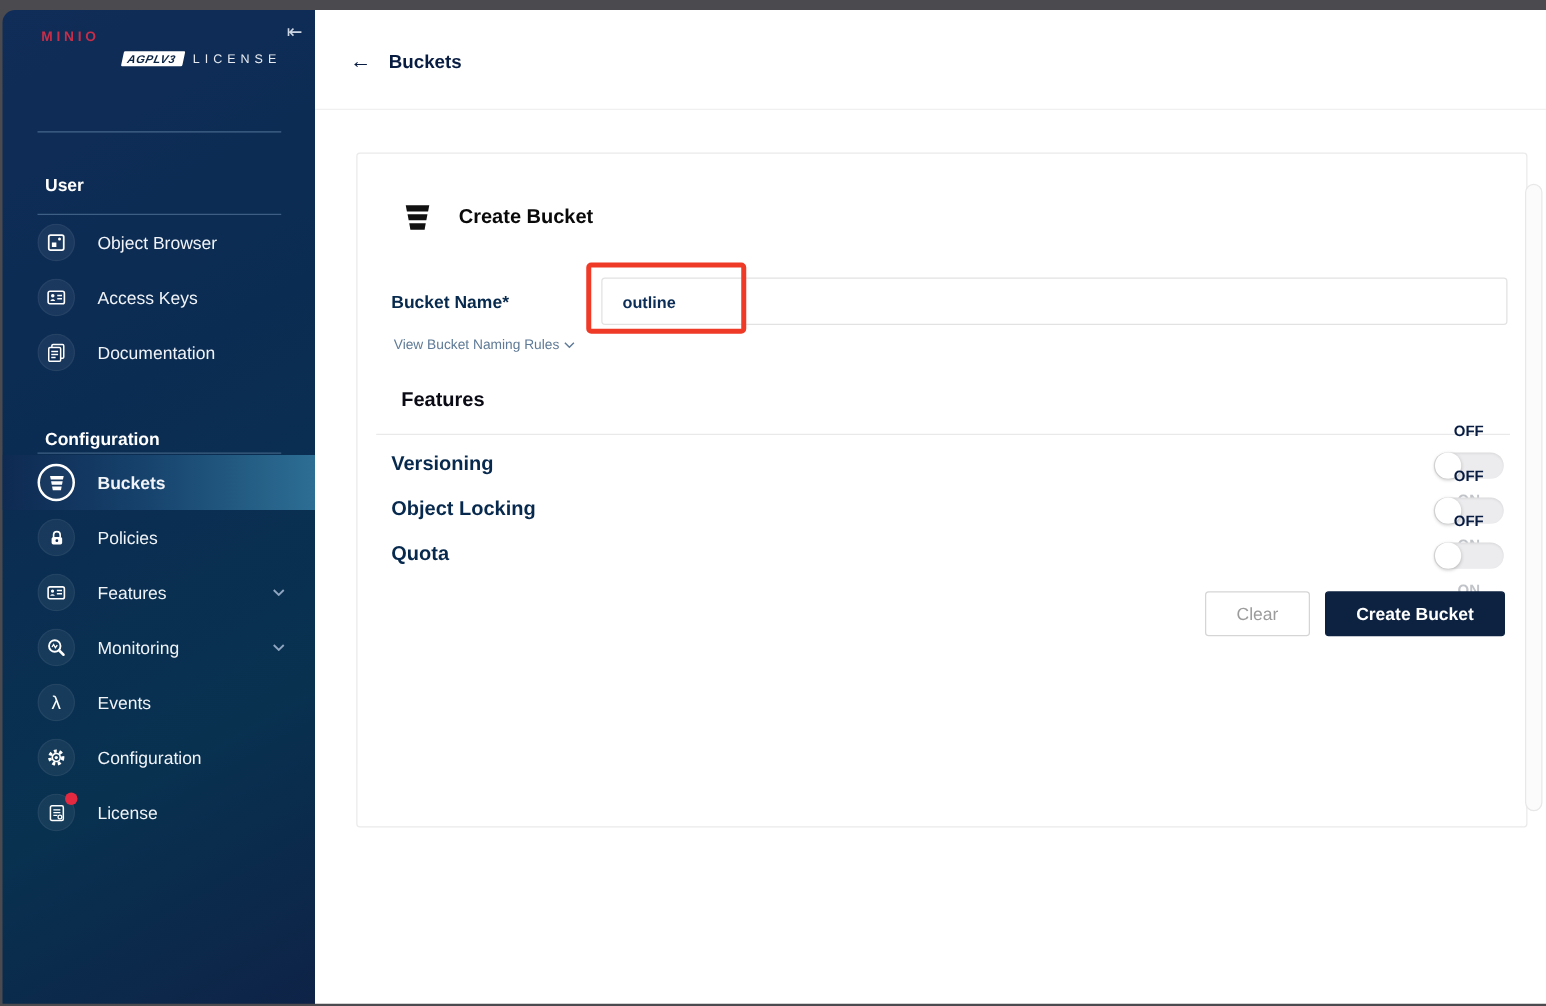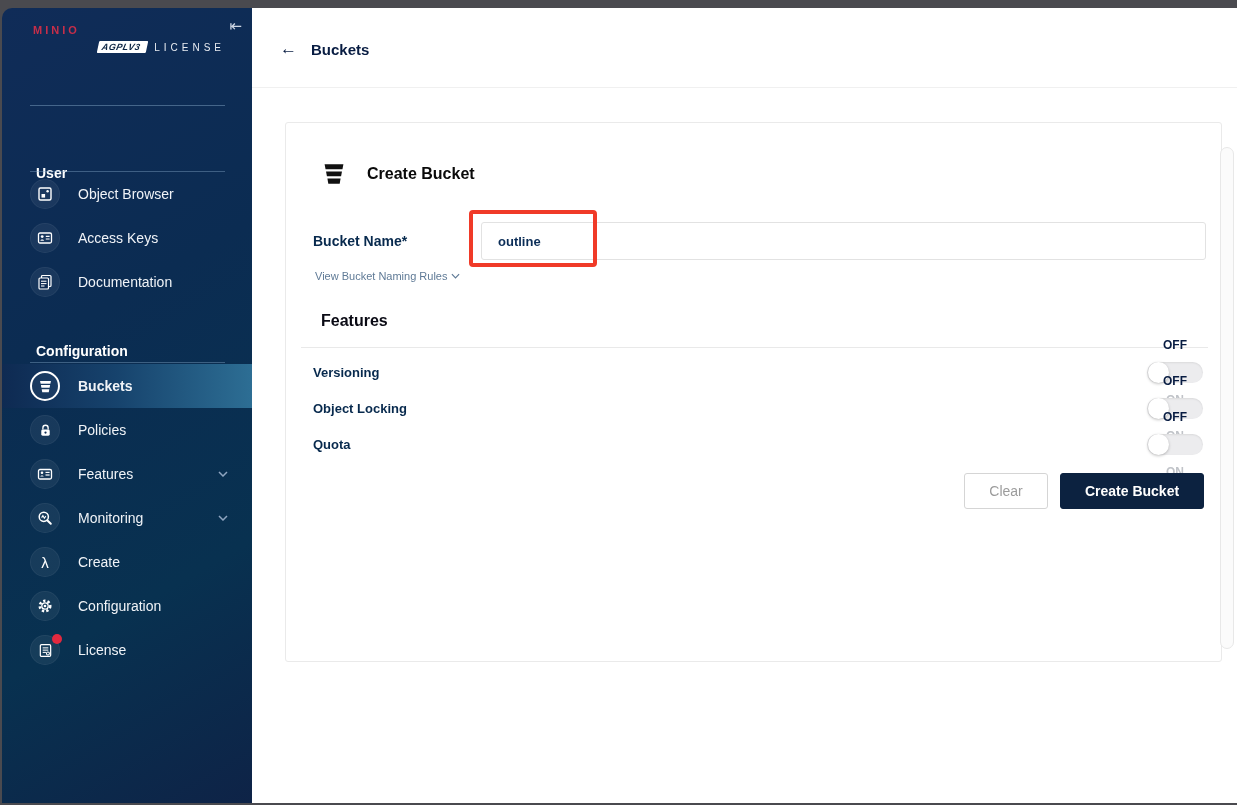--- a/index.html
+++ b/index.html
@@ -94,21 +94,21 @@
     position:absolute; top:147px; left:29px; font-size:11px; color:#5f7a96;
     display:flex; align-items:center; gap:4px; cursor:pointer;
   }
   .features-title { position:absolute; top:189px; left:35px; font-size:16px; font-weight:bold; color:#0a0a14; }
   .features-divider { position:absolute; top:224px; left:15px; width:907px; height:1px; background:#e9e9e9; }
 
   .feature-row {
     position:absolute; left:0; width:937px; height:28px; padding:0 20px 0 27px;
     display:flex; align-items:center; justify-content:space-between;
   }
-  .feature-label { font-size:13px; font-weight:bold; color:#07294d; }
+  .feature-label { font-size:16px; font-weight:bold; color:#07294d; }
   .toggle-cluster { display:flex; align-items:center; gap:10px;flex-direction:column; }
   .off-label { font-size:12px; font-weight:bold; color:#081c42; }
   .on-label { font-size:12px; font-weight:600; color:#c0c3c8; }
   .switch {
     width:56px; height:21px; border-radius:11px; background:#ececee;
     box-shadow:inset 0 1px 2px rgba(0,0,0,0.08); position:relative; cursor:pointer;
   }
   .switch .knob {
     position:absolute; top:0px; left:1px; width:21px; height:21px; border-radius:50%;
     background:#ffffff; box-shadow:0 1px 3px rgba(0,0,0,0.25);
@@ -136,21 +136,21 @@
 
   <div class="logo-block">
     <div class="brand">MINIO</div>
     <div class="license-row">
       <span class="agpl-badge">AGPLV3</span>
       <span class="license-word">LICENSE</span>
     </div>
   </div>
   <div class="logo-divider"></div>
 
-  <div class="section-label" style="top:157px;">User</div>
+  <div class="section-label" style="top:132px;">User</div>
   <div class="section-divider" style="top:163px;"></div>
   <div class="menu" style="top:164px;">
     <div class="menu-item">
       <span class="icon-circle">
         <svg width="16" height="16" viewBox="0 0 16 16">
             <rect x="2" y="2" width="12" height="12" rx="1.5" fill="none" stroke="#fff" stroke-width="1.4"></rect>
             <rect x="4.5" y="8" width="3.6" height="3.6" fill="#fff"></rect>
             <circle cx="10.6" cy="5.2" r="1.2" fill="#fff"></circle>
           </svg>
       </span>
@@ -234,21 +234,21 @@
       <span class="chev">
         <svg width="10" height="6" viewBox="0 0 10 6">
             <polyline points="1,1 5,5 9,1" fill="none" stroke="#8fa5c0" stroke-width="1.5"></polyline>
           </svg>
       </span>
     </div>
     <div class="menu-item">
       <span class="icon-circle">
           <span class="glyph">λ</span>
         </span>
-      <span>Create</span>
+      <span>Events</span>
     </div>
     <div class="menu-item">
       <span class="icon-circle">
         <svg width="16" height="16" viewBox="0 0 16 16">
             <circle cx="8" cy="8" r="5.2" fill="none" stroke="#fff" stroke-width="2.6" stroke-dasharray="2.3 2.1"></circle>
             <circle cx="8" cy="8" r="3.2" fill="none" stroke="#fff" stroke-width="1.3"></circle>
             <circle cx="8" cy="8" r="1.3" fill="#fff"></circle>
           </svg>
       </span>
       <span>Configuration</span>

